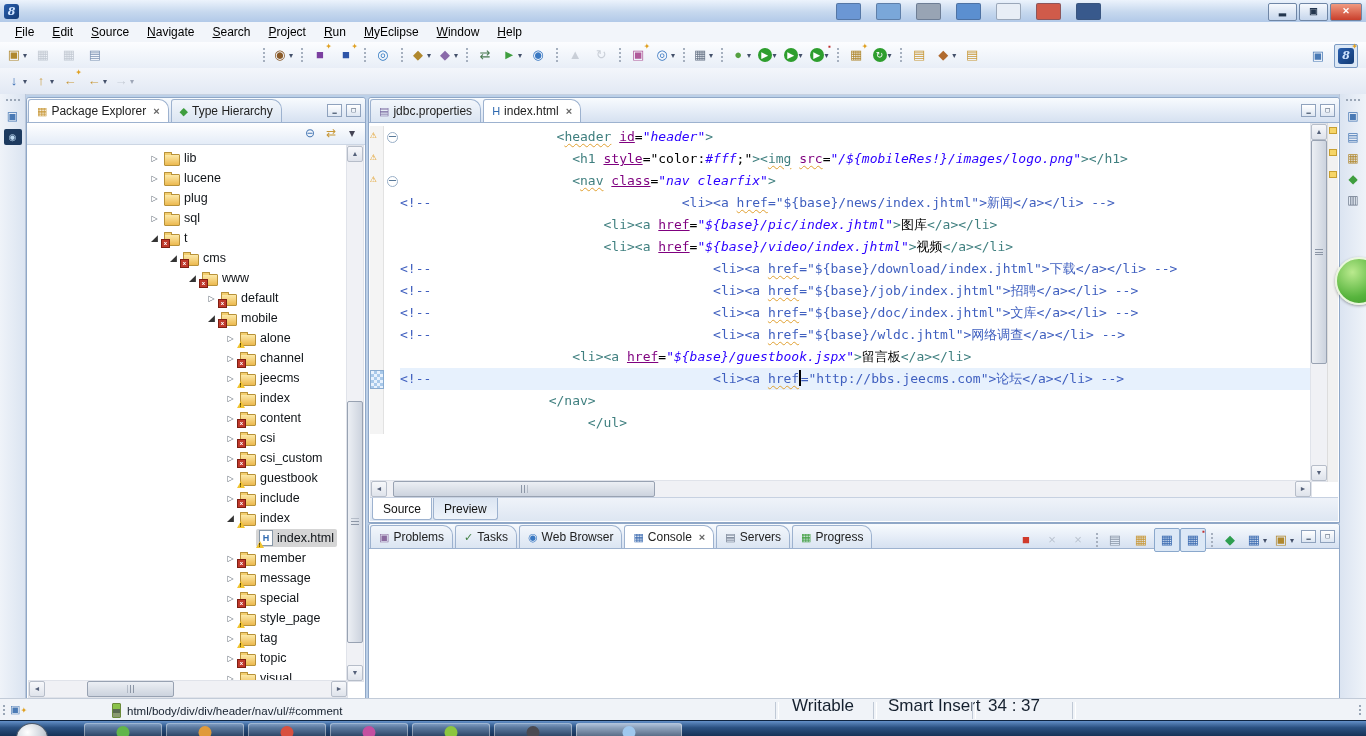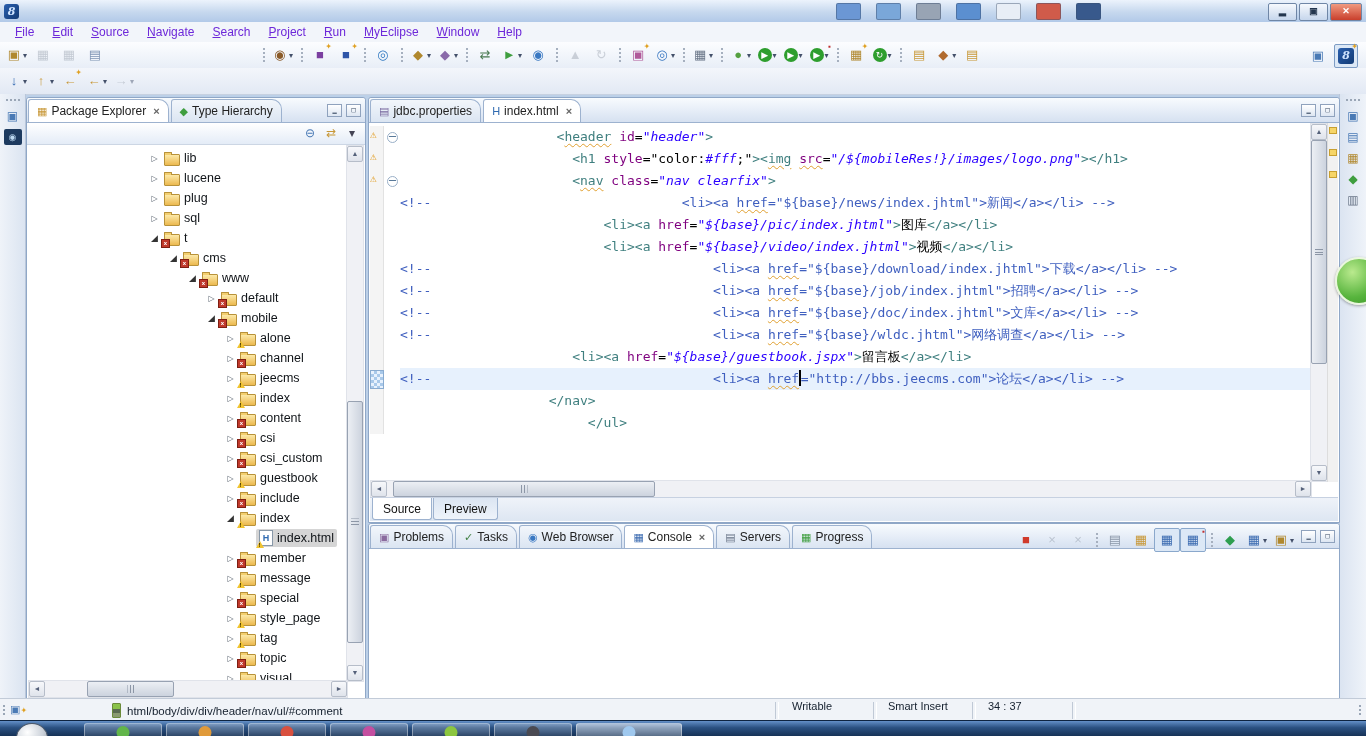--- a/index.html
+++ b/index.html
@@ -17,21 +17,21 @@
   .tray-ic{width:23px;height:15px;border-radius:2px;border:1px solid rgba(60,80,110,.45);}
   .winbtns{position:absolute;right:4px;top:3px;display:flex;gap:2px;}
   .wb{width:27px;height:16px;border:1px solid #6f86a6;border-radius:2px;
     background:linear-gradient(#f6f9fd,#c6d6ec);color:#24364e;
     font:bold 9px/15px "Liberation Sans",sans-serif;text-align:center;}
   .wb.close{background:linear-gradient(#f09a80,#c93f2c);color:#fff;width:30px;}
 
   
   .menubar{position:absolute;left:0;top:22px;right:0;height:20px;background:#f2f5fa;
     border-bottom:1px solid #dde3ec;display:flex;align-items:center;padding-left:6px;}
-  .menu-item{padding:12px 9px;font-size:12px;color:#6d28d9;}
+  .menu-item{padding:12px 9px;font-size:12px;color:#000000;}
   .menu-item::first-letter{text-decoration:underline;}
 
   
   .toolbar1{position:absolute;left:0;top:42px;right:0;height:26px;
     background:linear-gradient(#fcfdff,#e8eef7);display:flex;align-items:center;padding-left:3px;}
   .toolbar2{position:absolute;left:0;top:68px;right:0;height:26px;
     background:linear-gradient(#f3f6fb,#e2e9f4);border-bottom:1px solid #c7d1e1;
     display:flex;align-items:center;padding-left:3px;}
   .tb-btn{height:22px;min-width:20px;padding:0 2px;display:flex;align-items:center;justify-content:center;
     border:1px solid transparent;border-radius:2px;position:relative;flex:none;}
@@ -124,21 +124,21 @@
   .warn-ic{position:absolute;left:0;top:2px;font-size:11px;line-height:14px;color:#e09613;}
   .range-box{position:absolute;left:0;top:2px;width:12px;height:17px;border:1px solid #89abd0;
     background:linear-gradient(45deg,#a9c9ea 25%,transparent 25%,transparent 75%,#a9c9ea 75%),
                linear-gradient(45deg,#a9c9ea 25%,#e7f1fd 25%,#e7f1fd 75%,#a9c9ea 75%);
     background-size:6px 6px;background-position:0 0,3px 3px;}
   .cfold{width:16px;flex:none;position:relative;background:#fff;}
   .fold-ic{position:absolute;left:3px;top:6px;width:9px;height:9px;border:1px solid #9ab0c8;border-radius:50%;background:#fff;}
   .fold-ic::after{content:"";position:absolute;left:1px;right:1px;top:3px;height:1px;background:#5a7a9a;}
   .ctext{flex:1;}
   .curline .ctext{background:#e7f1fd;}
-  .tk-tg{color:#3F7F7F;} .tk-at{color:#7F007F;} .tk-pn{color:#000;}
+  .tk-tg{color:#3F7F7F;} .tk-at{color:#7F007F;text-decoration:underline;} .tk-pn{color:#000;}
   .tk-vl{color:#2A00FF;font-style:italic;} .tk-tx{color:#000;} .tk-cm{color:#3F5FBF;}
   .wavy{text-decoration:underline;text-decoration-style:wavy;text-decoration-color:#e0a030;
     text-decoration-thickness:1px;text-underline-offset:2px;}
   .cursor{display:inline-block;width:1.5px;height:16px;background:#000;vertical-align:-3px;}
   .ovr{position:absolute;right:1px;top:25px;width:10px;bottom:40px;background:#f1f1f1;border-left:1px solid #ddd;}
   .ov-mark{position:absolute;left:1px;width:6px;height:5px;background:#f6d568;border:1px solid #c8a030;}
   .srctabs{position:absolute;left:1px;right:1px;bottom:1px;height:23px;
     background:linear-gradient(#eff3f9,#dde6f2);border-top:1px solid #c7d1e1;
     display:flex;align-items:flex-start;padding-left:2px;}
   .stab{height:21px;padding:0 10px;display:flex;align-items:center;font-size:12px;
@@ -156,21 +156,21 @@
   .statusbar{position:absolute;left:0;right:0;top:698px;height:23px;background:#f0f3f8;
     border-top:1px solid #c2cbd8;}
   .sb-grip{position:absolute;top:5px;width:4px;height:13px;
     background-image:radial-gradient(circle,#9aa6b6 1px,transparent 1.2px);background-size:4px 4px;}
   .sb-ic{position:absolute;left:10px;top:4px;font-size:11px;color:#4a7ab5;}
   .bc{position:absolute;left:112px;top:0;height:23px;display:flex;align-items:center;gap:6px;}
   .bc-ic{width:7px;height:13px;background:linear-gradient(#8ac24a 0 5px,#5a6a50 5px 9px,#8a9a70 9px);
     border:1px solid #6a8a3a;border-radius:1px;}
   .bc-text{font-size:11.5px;color:#15202e;}
   .etch{position:absolute;top:3px;bottom:3px;width:2px;border-left:1px solid #c0c9d6;border-right:1px solid #fff;}
-  .sb-field{position:absolute;top:0;height:14px;display:flex;align-items:center;font-size:11px;color:#15202e;}
+  .sb-field{position:absolute;top:0;height:14px;display:flex;align-items:center;font-size:17px;color:#15202e;}
 
   
   .taskbar{position:absolute;left:0;right:0;bottom:0;height:15px;overflow:hidden;
     background:linear-gradient(#6390c8,#2a5080 45%,#163257);border-top:1px solid #0e2440;}
   .orb{position:absolute;left:16px;top:2px;width:30px;height:28px;border-radius:50%;
     background:radial-gradient(circle at 35% 30%,#ffffff,#ccd2da 55%,#8f97a4);border:1px solid #4e5a6a;}
   .task-btn{position:absolute;top:2px;width:76px;height:14px;border-radius:3px 3px 0 0;
     background:linear-gradient(rgba(255,255,255,.28),rgba(255,255,255,.08));
     border:1px solid rgba(255,255,255,.4);border-bottom:none;}
   .task-btn.active{background:linear-gradient(rgba(255,255,255,.55),rgba(255,255,255,.25));}

